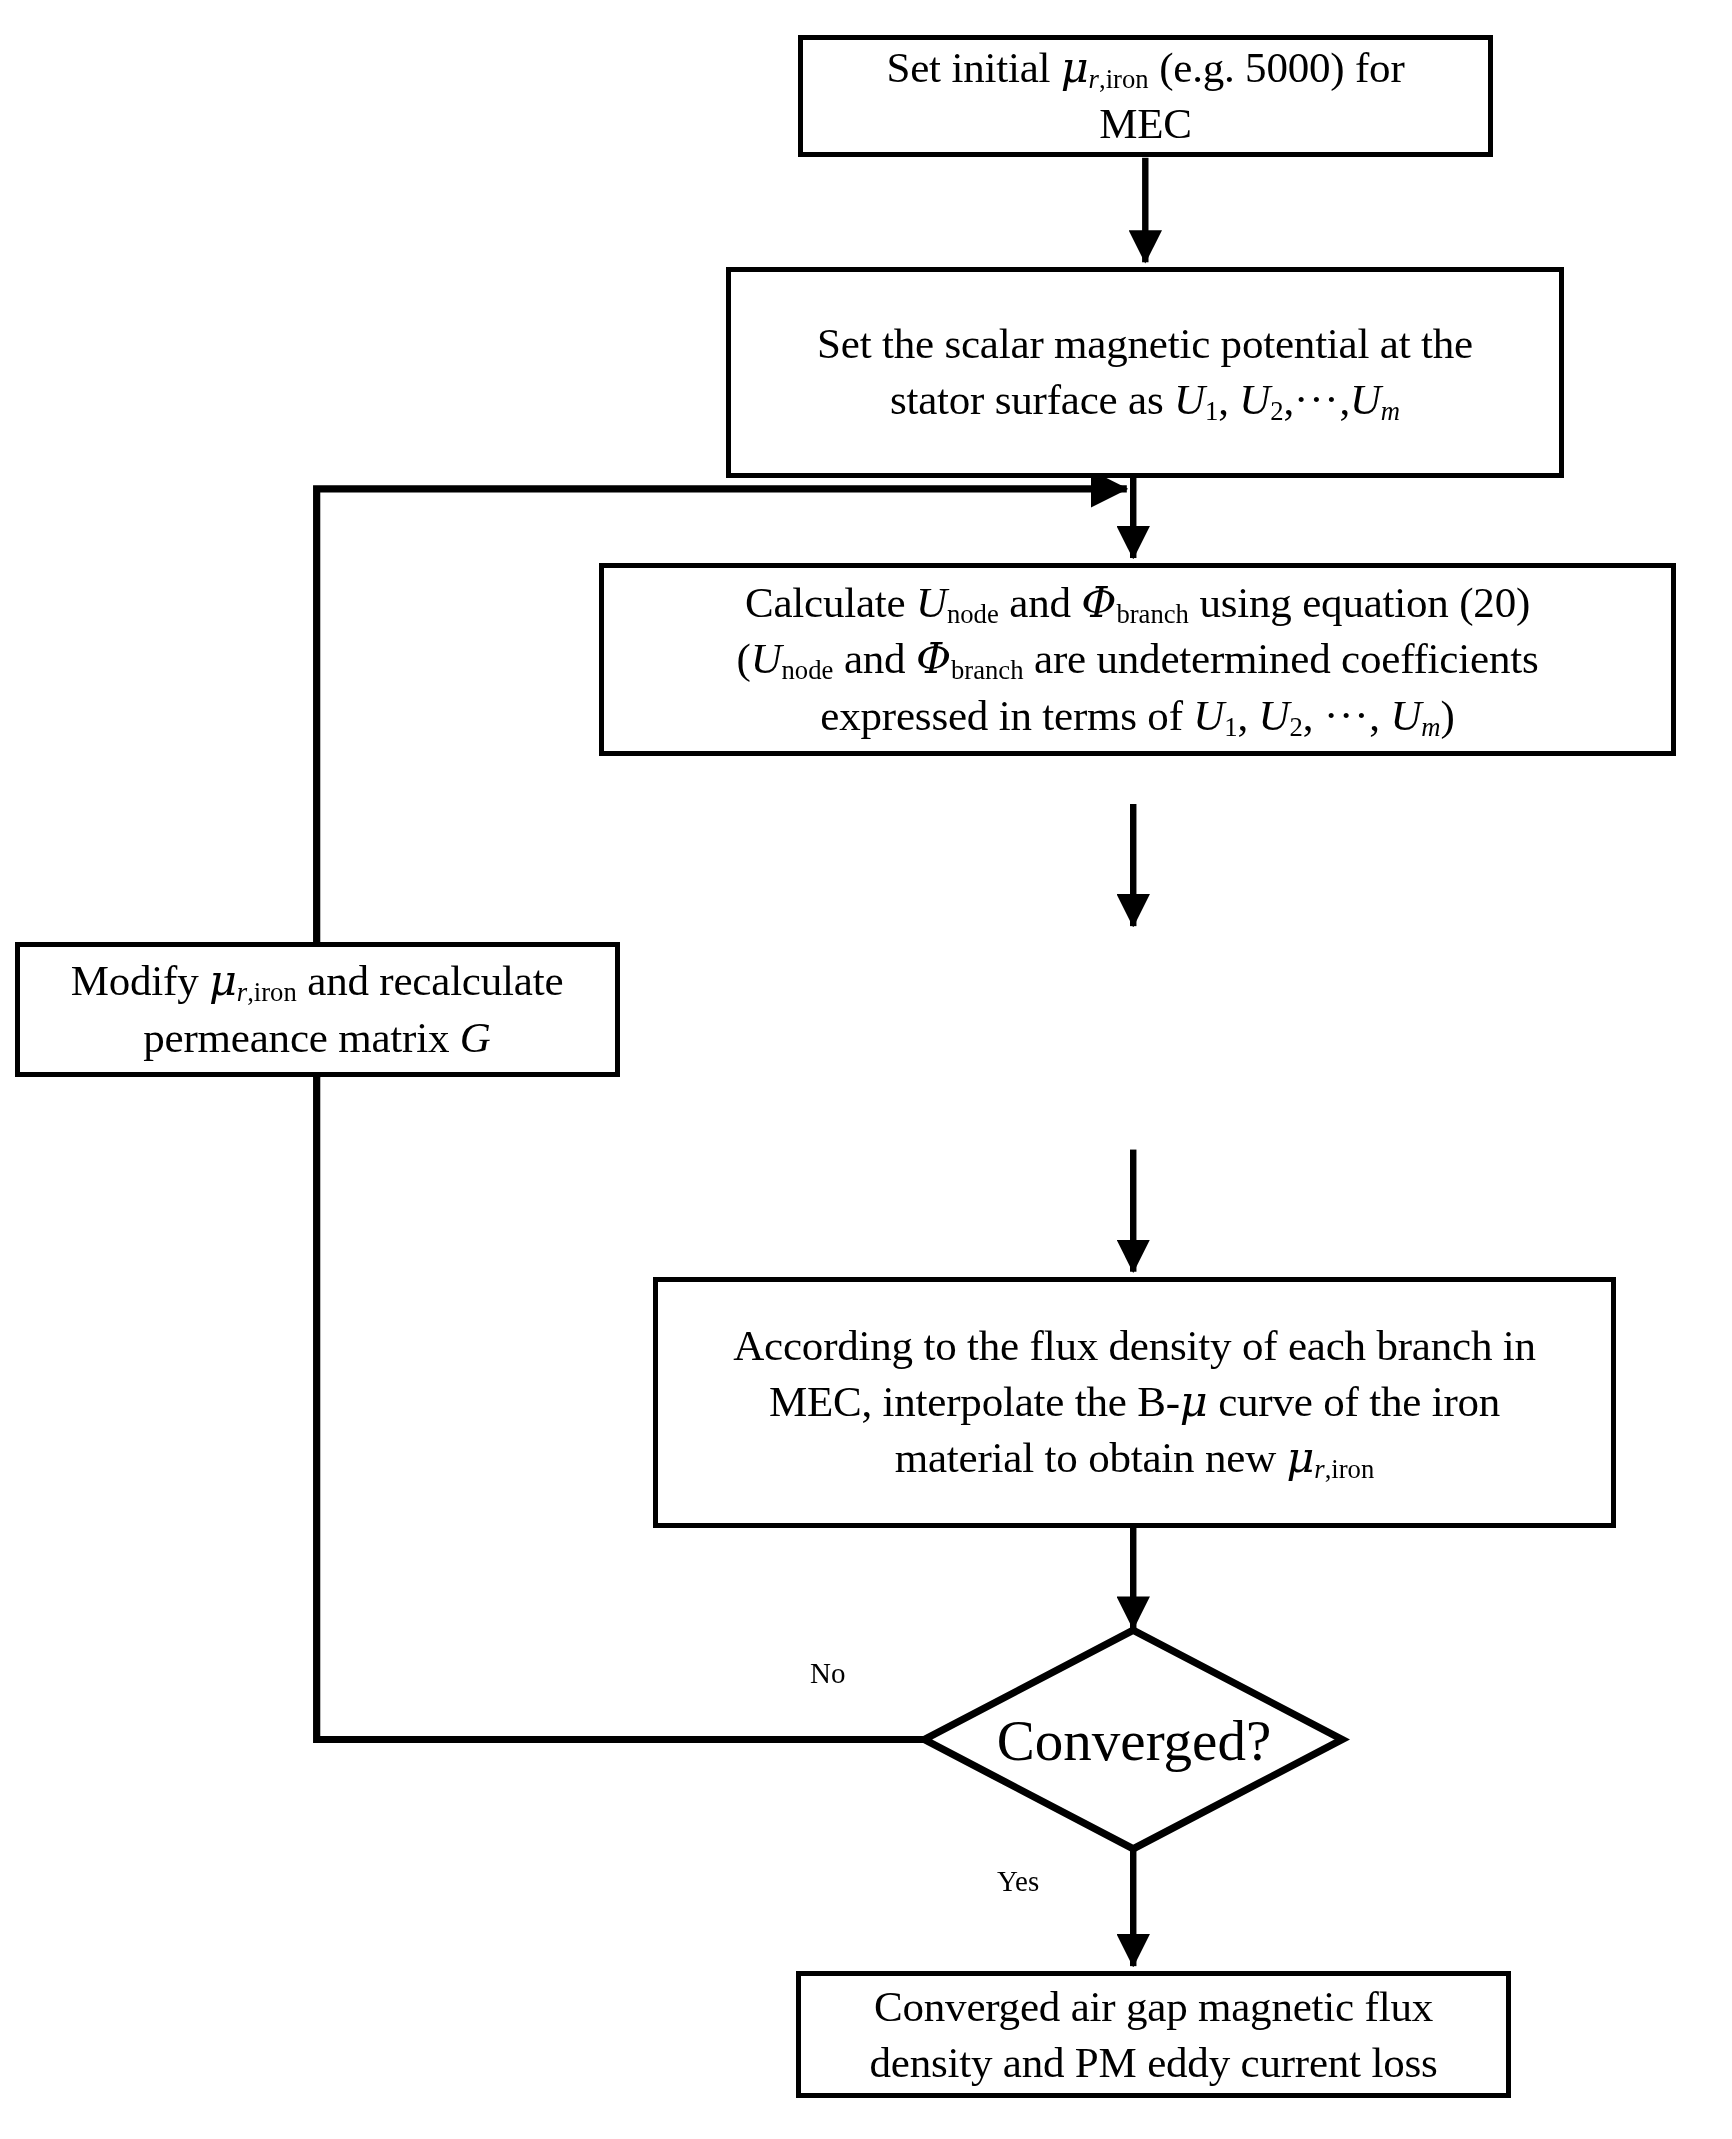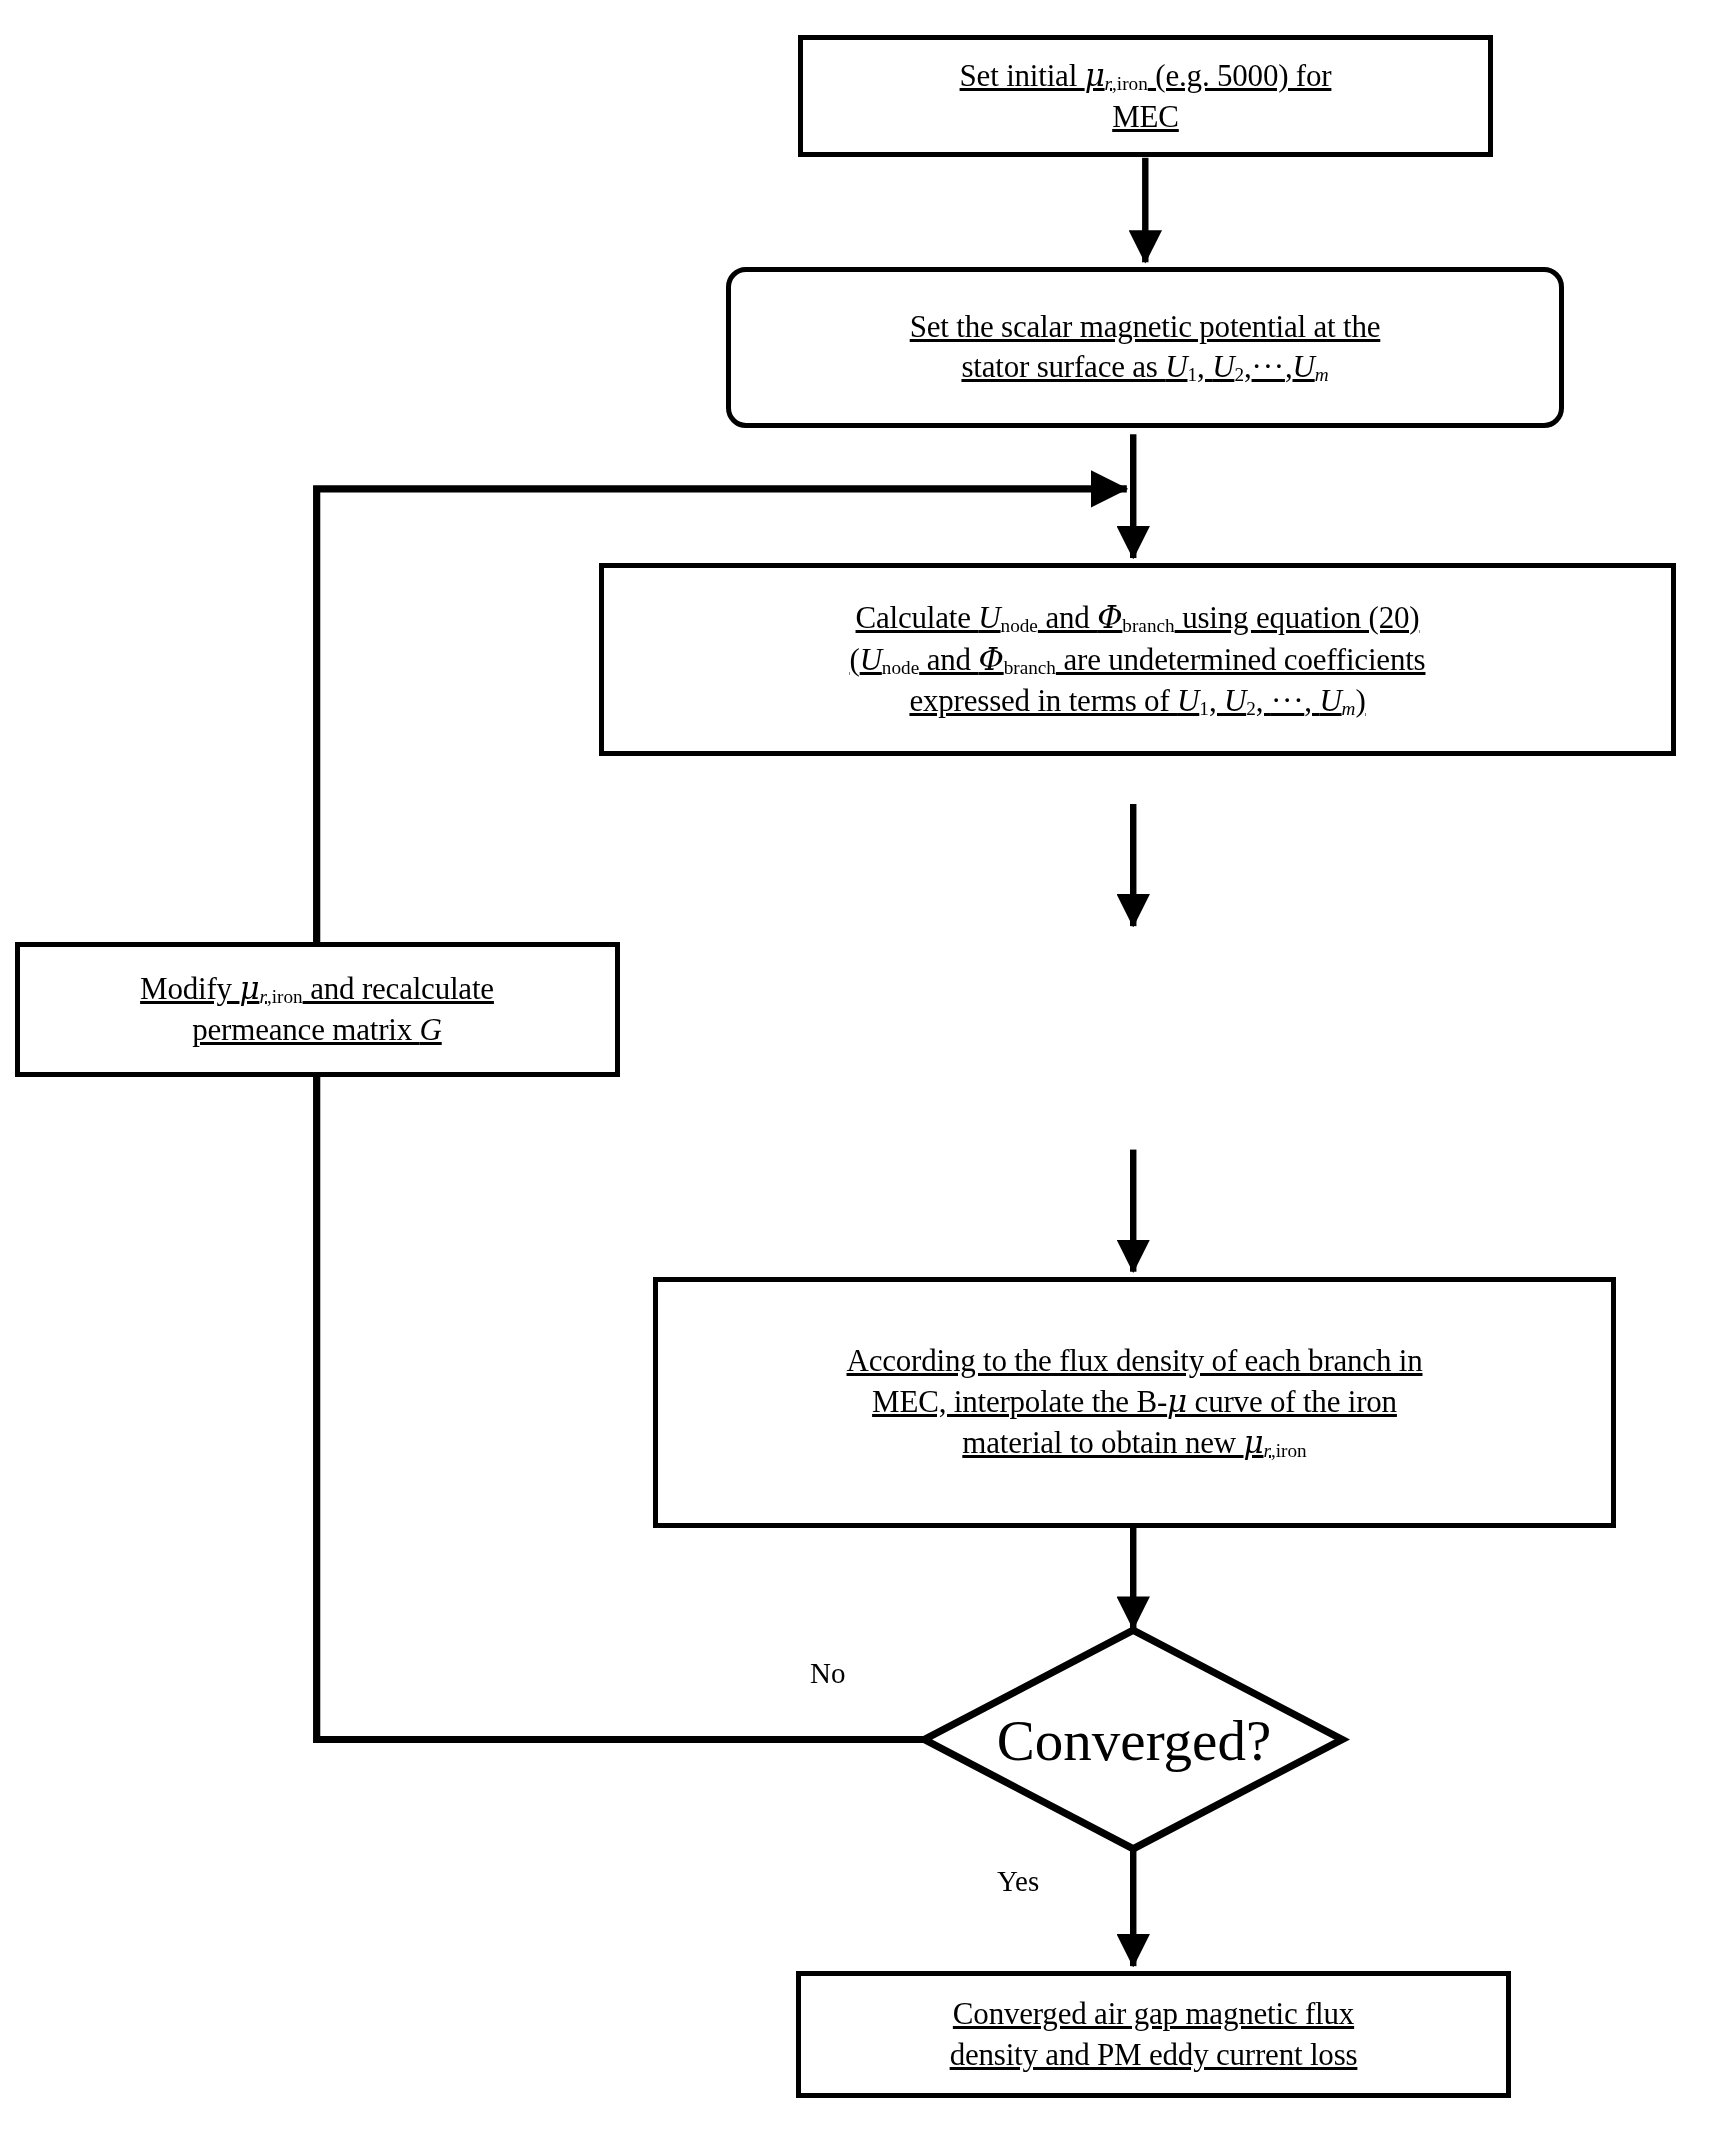--- a/index.html
+++ b/index.html
@@ -36,24 +36,23 @@
     background: #ffffff;
   }
   .process {
     border: 5.6px solid #000000;
   }
   .node .txt {
     display: block;
     width: 100%;
     padding: 0 11.3px;
     line-height: 1.30;
-    font-size: 31px;
+    font-size: 43px;
     letter-spacing: -0.2px;
     white-space: pre-line;
-    text-decoration: underline;
   }
   
   .decision-label {
     position: absolute;
     display: flex;
     align-items: center;
     justify-content: center;
     text-align: center;
     font-size: 57px;
   }
@@ -112,21 +111,21 @@
     <polyline points="1150,2164 394,2164 394,608 1402,608" fill="none" stroke="#000000" stroke-width="9" stroke-linejoin="miter" marker-end="url(#arrow)"></polyline>
 
     <line x1="394" y1="1172" x2="394" y2="1340" stroke="#000000" stroke-width="9"></line>
   </svg>
 
   <div class="node process" style="left:798px; top:35px; width:695px; height:122px;">
     <span class="txt">Set initial <i class="mu">μ</i><sub class="it">r</sub><sub>,iron</sub> (e.g. 5000) for
 MEC</span>
   </div>
 
-  <div class="node process" style="left:726px; top:267px; width:838px; height:161px;border-radius:20px;">
+  <div class="node process" style="left:726px; top:267px; width:838px; height:211px;">
     <span class="txt">Set the scalar magnetic potential at the
 stator surface as <i class="v">U</i><sub>1</sub>, <i class="v">U</i><sub>2</sub>,<span class="dots">···</span>,<i class="v">U</i><sub class="it">m</sub></span>
   </div>
 
   <div class="node process" style="left:599px; top:563px; width:1077px; height:193px;">
     <span class="txt">Calculate <i class="v">U</i><sub>node</sub> and <i class="mu">Φ</i><sub>branch</sub> using  equation (20)
 (<i class="v">U</i><sub>node</sub> and <i class="mu">Φ</i><sub>branch</sub> are undetermined coefficients
 expressed in terms of <i class="v">U</i><sub>1</sub>, <i class="v">U</i><sub>2</sub>, <span class="dots">···</span>, <i class="v">U</i><sub class="it">m</sub>)</span>
   </div>
 

